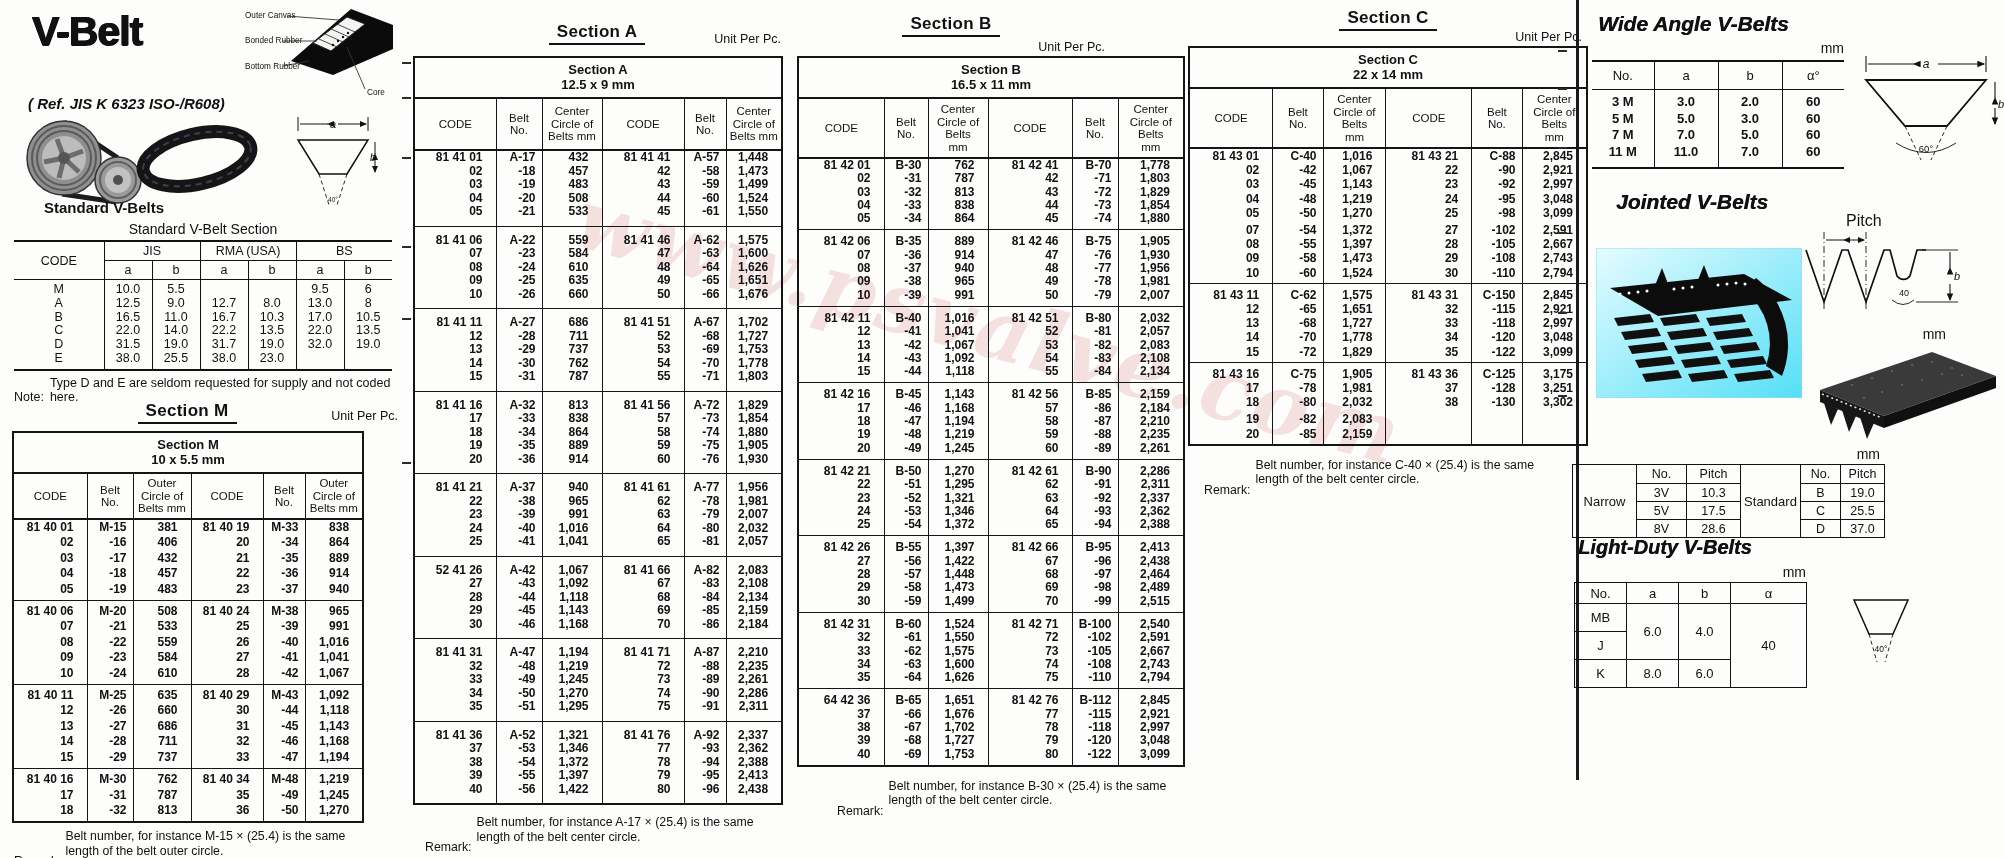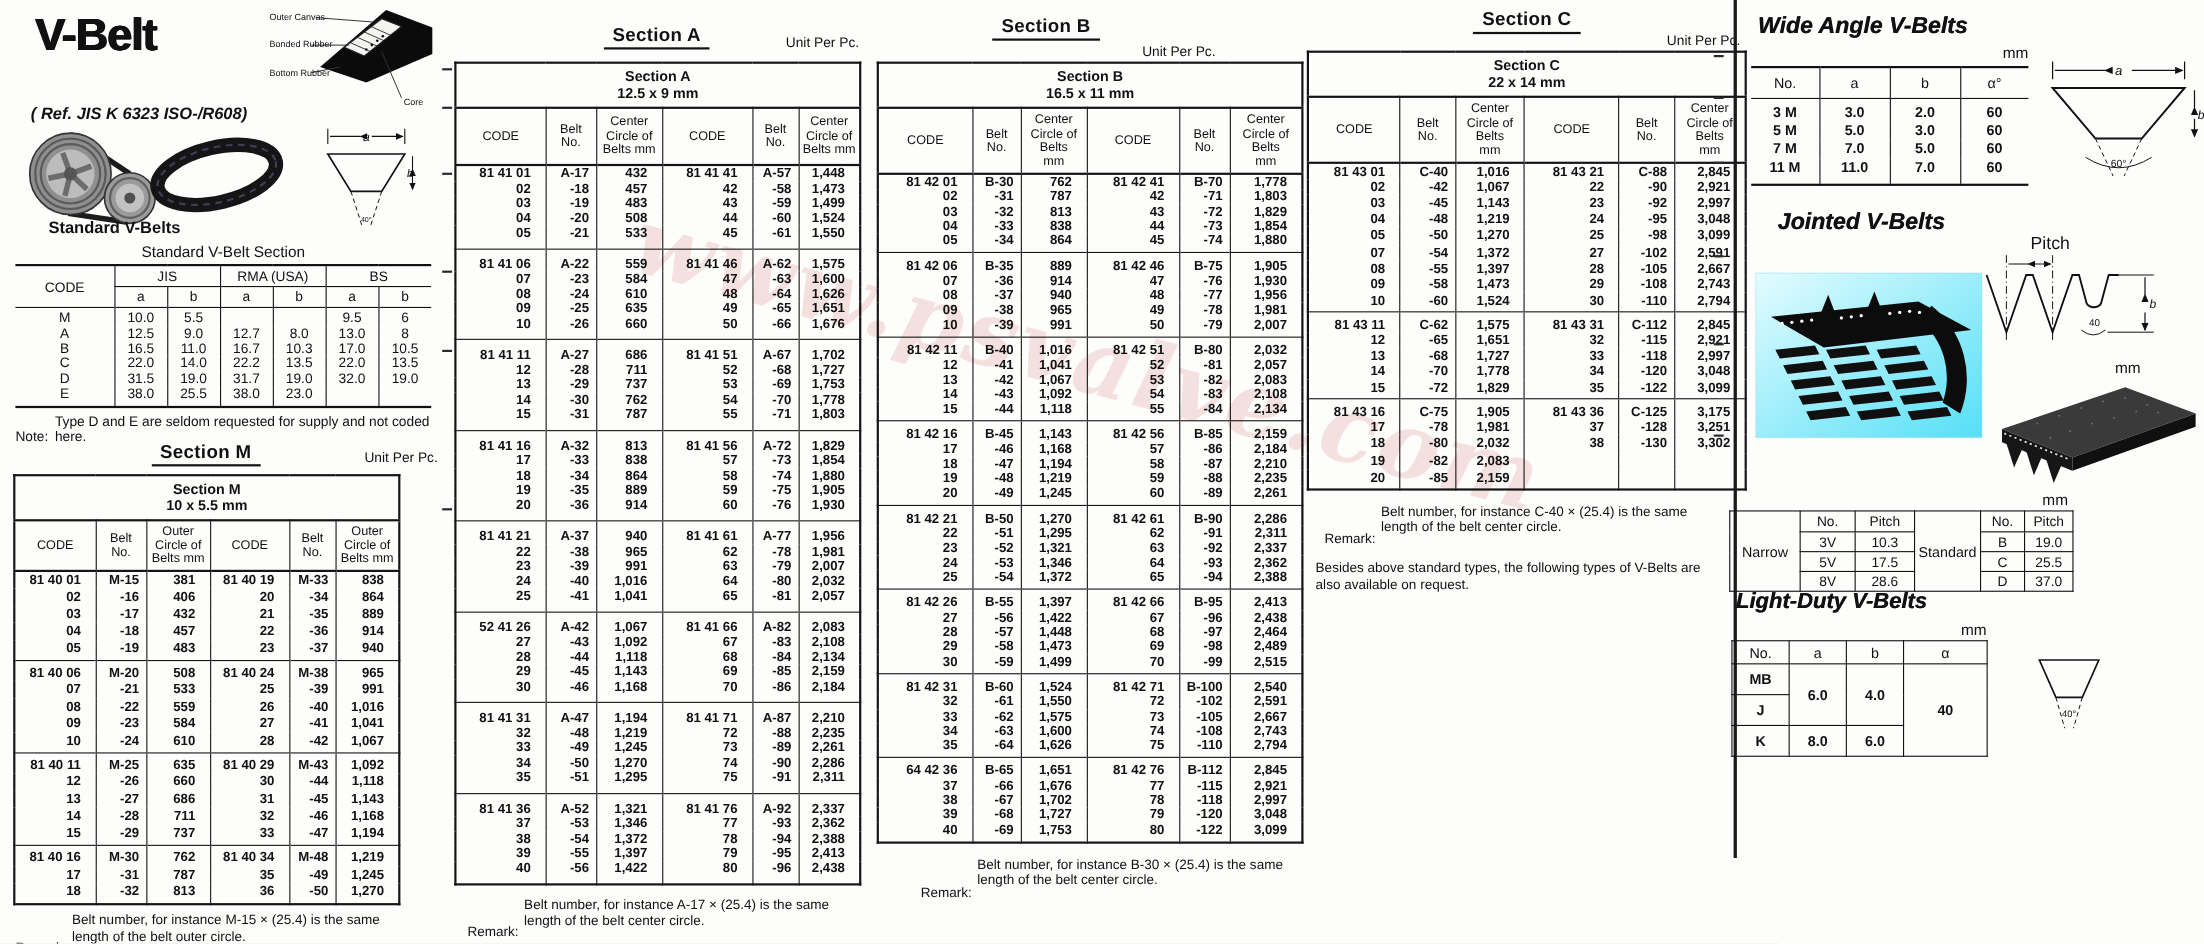--- a/index.html
+++ b/index.html
@@ -63,21 +63,21 @@
   .wa-table tbody tr:last-child td{padding-bottom:7px;}
   .wa-table .bl{border-left:1.5px solid #111;}
   .pt-table{border-collapse:collapse;table-layout:fixed;border:1.8px solid #111;width:100%;}
   .pt-table th,.pt-table td{border:1.2px solid #111;font-size:12.5px;font-weight:400;text-align:center;padding:1px 0;}
   .pt-table th{height:16px;}
   .pt-table td{height:15px;}
   .pt-table .side{font-size:13px;}
   .ld-table{border-collapse:collapse;table-layout:fixed;border:1.8px solid #111;width:100%;}
   .ld-table th,.ld-table td{border:1.2px solid #111;font-size:13px;text-align:center;padding:0;}
   .ld-table th{font-weight:400;height:20px;}
-  .ld-table td{height:27px;font-weight:700;margin-left:20px;}
+  .ld-table td{height:27px;font-weight:400;margin-left:20px;}
 
   
   .divider{position:absolute;background:#1a1a1a;}
   .tick{position:absolute;width:9px;height:2px;background:#2a2a2a;}
   .wm{position:absolute;left:565px;top:268px;width:780px;transform:rotate(15deg);
       font-family:"DejaVu Serif",serif;font-weight:700;font-style:italic;font-size:84px;
       letter-spacing:3px;color:rgba(206,110,110,0.20);pointer-events:none;white-space:nowrap;}
 </style>
 </head>
 <body>
@@ -1325,21 +1325,21 @@
               <td class="d c2 bl ge">1,524</td>
               <td class="d c0 bl ge">30</td>
               <td class="d c1 bl ge">-110</td>
               <td class="d c2 bl ge">2,794</td>
             </tr>
             <tr>
               <td class="d c0 gs">81 43 11</td>
               <td class="d c1 bl gs">C-62</td>
               <td class="d c2 bl gs">1,575</td>
               <td class="d c0 bl gs">81 43 31</td>
-              <td class="d c1 bl gs">C-112</td>
+              <td class="d c1 bl gs">C-150</td>
               <td class="d c2 bl gs">2,845</td>
             </tr>
             <tr>
               <td class="d c0">12</td>
               <td class="d c1 bl">-65</td>
               <td class="d c2 bl">1,651</td>
               <td class="d c0 bl">32</td>
               <td class="d c1 bl">-115</td>
               <td class="d c2 bl">2,921</td>
             </tr>
@@ -1407,21 +1407,20 @@
               <td class="d c1 bl ge"></td>
               <td class="d c2 bl ge"></td>
             </tr>
           </tbody>
         </table>
       </div>
     <div class="remark" style="margin:12px 0 0 16px;width:350px;">
       <span class="lbl">Remark:</span>
       <span>Belt number, for instance C-40 × (25.4) is the same length of the belt center circle.</span>
     </div>
-    <div class="extra-note" style="margin:12px 0 0 8px;width:368px;">Besides above standard types, the following types of V-Belts are also available on request.</div>
   </div>
 
   <div class="divider" style="left:1576px;top:0;width:2.5px;height:780px;"></div>
   <div class="tick" style="left:402px;top:62px;"></div>
   <div class="tick" style="left:402px;top:97px;"></div>
   <div class="tick" style="left:402px;top:157px;"></div>
   <div class="tick" style="left:402px;top:246px;"></div>
   <div class="tick" style="left:402px;top:318px;"></div>
   <div class="tick" style="left:402px;top:462px;"></div>
   <div class="tick" style="left:1558px;top:50px;"></div>

